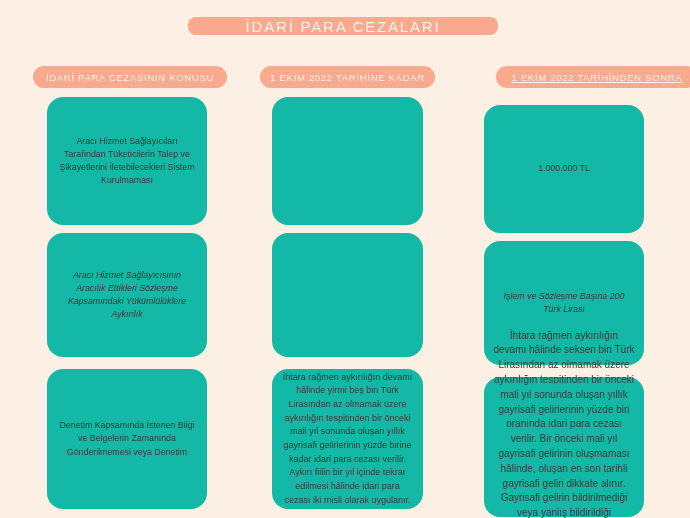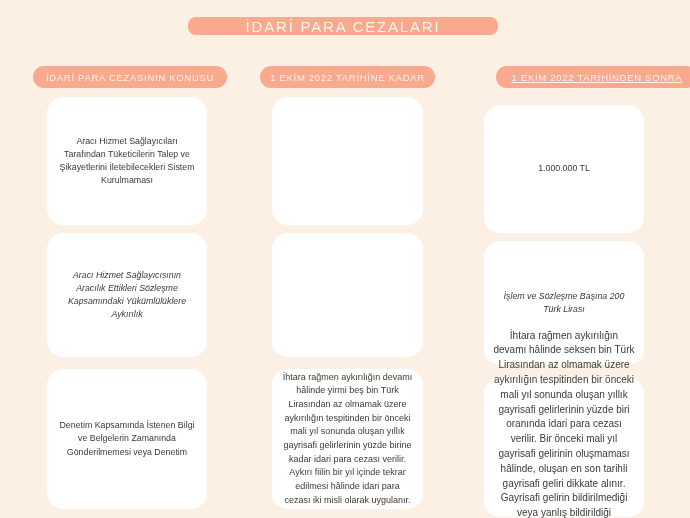--- a/index.html
+++ b/index.html
@@ -46,21 +46,21 @@
     letter-spacing: 0.7px;
     font-weight: 500;
     white-space: nowrap;
   }
   .hdr-konu  { left: 33px;  width: 194px; }
   .hdr-kadar { left: 260px; width: 175px; }
   .hdr-sonra { left: 496px; width: 202px; text-decoration: underline; }
 
   .card {
     position: absolute;
-    background: #ffffff;
+    background: #14b8a6;
     border-radius: 16px;
     display: flex;
     align-items: center;
     justify-content: center;
     text-align: center;
     color: #3D3935;
     padding: 10px 12px;
     box-sizing: border-box;
     font-size: 8.8px;
     line-height: 1.5;

